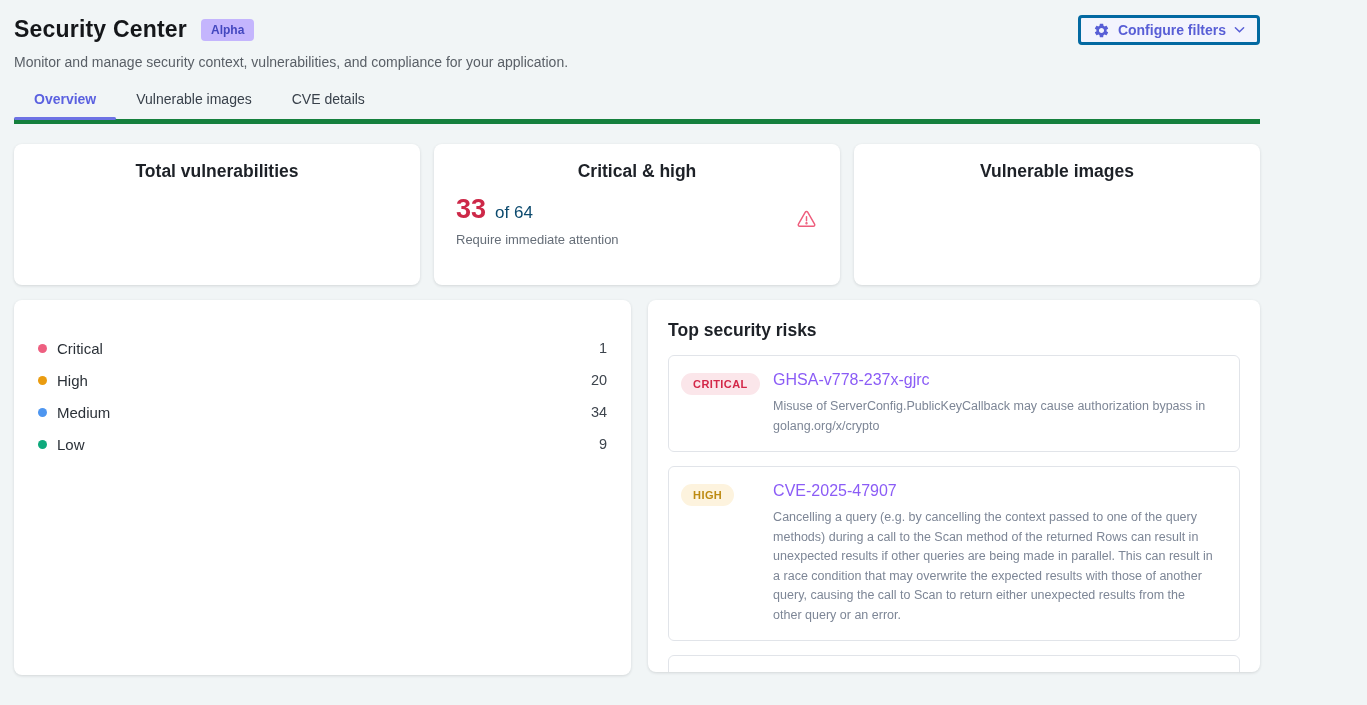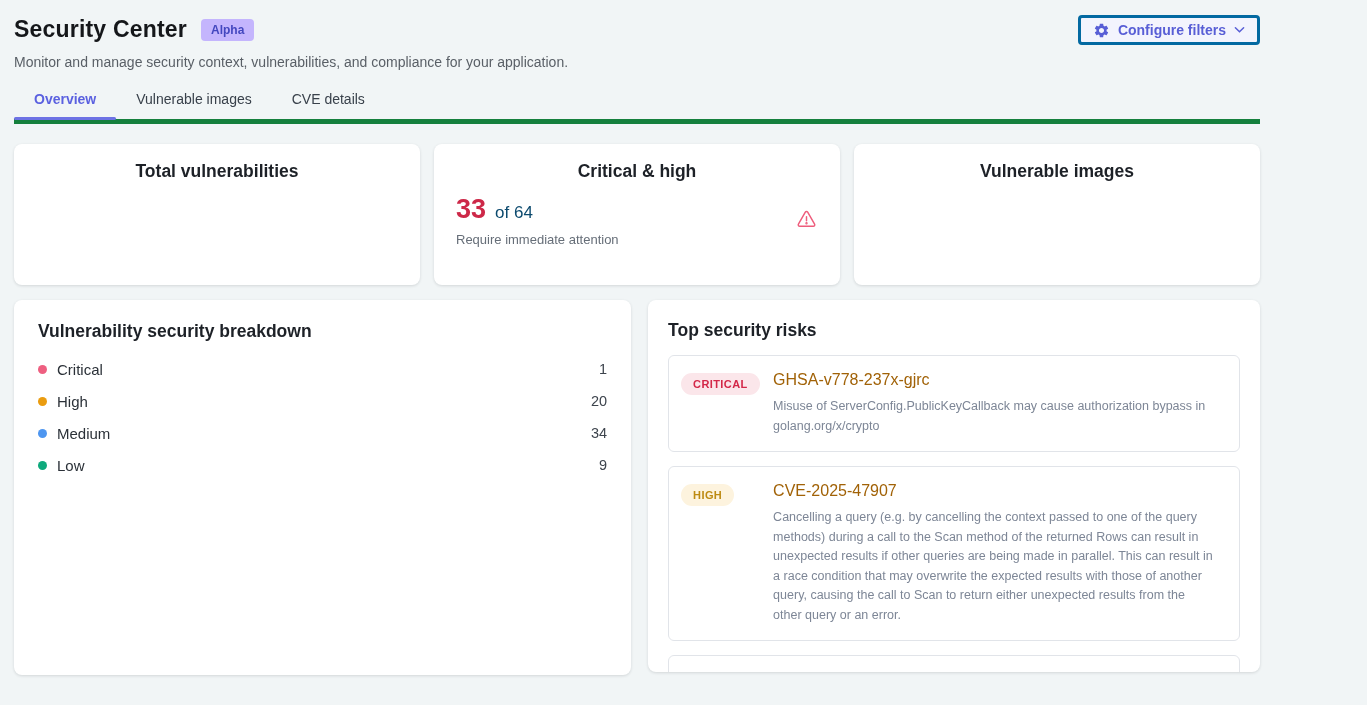--- a/index.html
+++ b/index.html
@@ -83,21 +83,21 @@
     display:flex; align-items:flex-start;
     cursor:pointer; background:#fff;
   }
   .risk-card:first-of-type { margin-top:9px; }
   .sev-col { width:92px; flex-shrink:0; padding-top:2px; }
   .sev-badge {
     display:inline-block; font-size:11px; font-weight:700; letter-spacing:0.4px;
     padding:5px 12px; border-radius:13px;
   }
   .risk-info { flex:1; min-width:0; }
-  .risk-title { font-size:16px; font-weight:500; color:#a16207; }
+  .risk-title { font-size:16px; font-weight:500; color:#8b5cf6; }
   .risk-desc { margin-top:8px; font-size:12.5px; line-height:19.5px; color:#7d8696; max-width:440px; }
   .risk-desc:empty { display:none; }
 </style>
 </head>
 <body>
 
 <div class="page">
 
   <header>
     <div class="title-row">
@@ -158,21 +158,20 @@
 
       <div class="stat-card">
         <div class="card-title">Vulnerable images</div>
       </div>
 
     </section>
 
     <section class="panels">
 
       <div class="panel breakdown">
-        <div class="panel-title">Vulnerability security breakdown</div>
         <div class="bd-rows">
           <div class="bd-row">
             <span class="bd-label">
               <span class="bd-dot" style="background-color: rgb(238, 95, 128);"></span>
               <span>Critical</span>
             </span>
             <span class="bd-value">1</span>
           </div>
           <div class="bd-row">
             <span class="bd-label">

